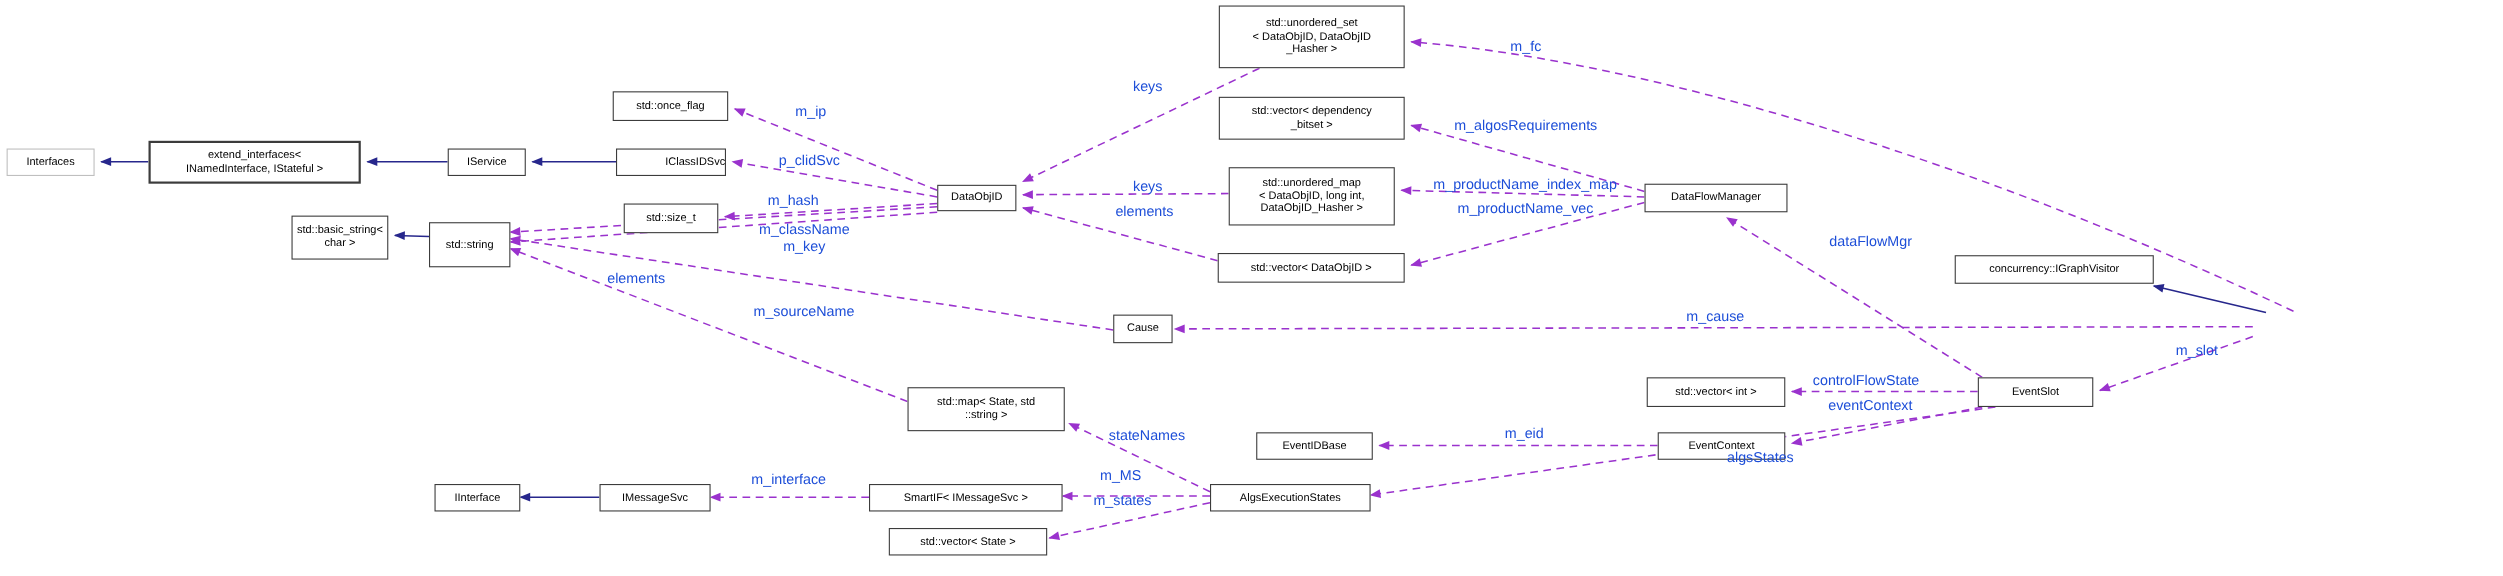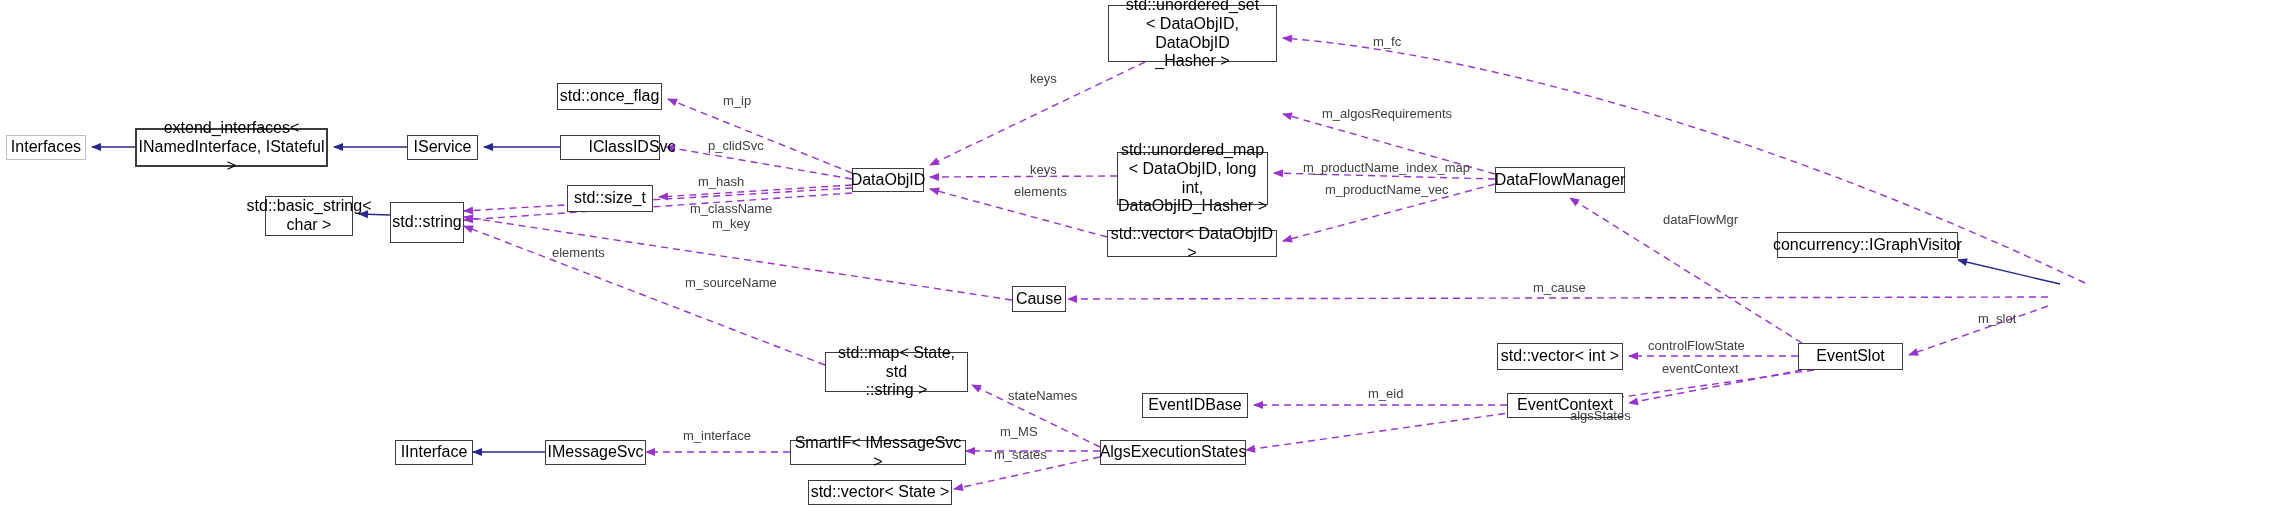--- a/index.html
+++ b/index.html
@@ -10,32 +10,32 @@
     font-family:"Liberation Sans", sans-serif;
     overflow:hidden;
   }
   #edges{position:absolute;left:0;top:0;width:2275px;height:524px;}
   .node{
     position:absolute;
     display:flex;align-items:center;justify-content:center;
     background:#ffffff;
     border:1px solid #3c3c3c;
     box-sizing:border-box;
-    font-size:16px;line-height:1.18;
+    font-size:10px;line-height:1.18;
     color:#000000;
     text-align:center;
     white-space:pre-line;
     z-index:2;
   }
   .node.ghost{border:1px solid #bfbfbf;}
   .node.bold{border:2px solid #3c3c3c;}
   .node.current{background:#bfbfbf;border:1.5px solid #262626;}
   .elabel{
     position:absolute;
-    font-size:13px;color:#404040;
+    font-size:13px;color:#1d4ed8;
     white-space:nowrap;
     z-index:3;
   }
   .edge-solid{stroke:#27278c;stroke-width:1.4;fill:none;}
   .edge-dashed{stroke:#9a32cd;stroke-width:1.4;fill:none;stroke-dasharray:7 5;}
 </style>
 </head>
 <body>
 
 <div id="canvas">
@@ -88,20 +88,22 @@
   <div class="node bold" style="left:135px;top:128px;width:193px;height:39px;"><span>extend_interfaces&lt;
 INamedInterface, IStateful &gt;</span></div>
   <div class="node" style="left:407px;top:135px;width:71px;height:25px;"><span>IService</span></div>
   <div class="node" style="left:557px;top:83px;width:105px;height:27px;"><span>std::once_flag</span></div>
   <div class="node" style="left:560px;top:135px;width:100px;height:25px;padding-left:44px;"><span>IClassIDSvc</span></div>
   <div class="node" style="left:567px;top:185px;width:86px;height:27px;"><span>std::size_t</span></div>
   <div class="node" style="left:852px;top:168px;width:72px;height:24px;"><span>DataObjID</span></div>
   <div class="node" style="left:1108px;top:5px;width:169px;height:57px;"><span>std::unordered_set
 &lt; DataObjID, DataObjID
 _Hasher &gt;</span></div>
+  <div class="node" style="left:1108px;top:88px;width:169px;height:39px;"><span>std::vector&lt; dependency
+_bitset &gt;</span></div>
   <div class="node" style="left:1117px;top:152px;width:151px;height:53px;"><span>std::unordered_map
 &lt; DataObjID, long int,
 DataObjID_Hasher &gt;</span></div>
   <div class="node" style="left:1107px;top:230px;width:170px;height:27px;"><span>std::vector&lt; DataObjID &gt;</span></div>
   <div class="node" style="left:1495px;top:167px;width:130px;height:26px;"><span>DataFlowManager</span></div>
   <div class="node" style="left:1777px;top:232px;width:181px;height:26px;"><span>concurrency::IGraphVisitor</span></div>
   <div class="node" style="left:1798px;top:343px;width:105px;height:27px;"><span>EventSlot</span></div>
   <div class="node" style="left:1012px;top:286px;width:54px;height:26px;"><span>Cause</span></div>
   <div class="node" style="left:1497px;top:343px;width:126px;height:27px;"><span>std::vector&lt; int &gt;</span></div>
   <div class="node" style="left:825px;top:352px;width:143px;height:40px;justify-content:center;"><span>std::map&lt; State, std

